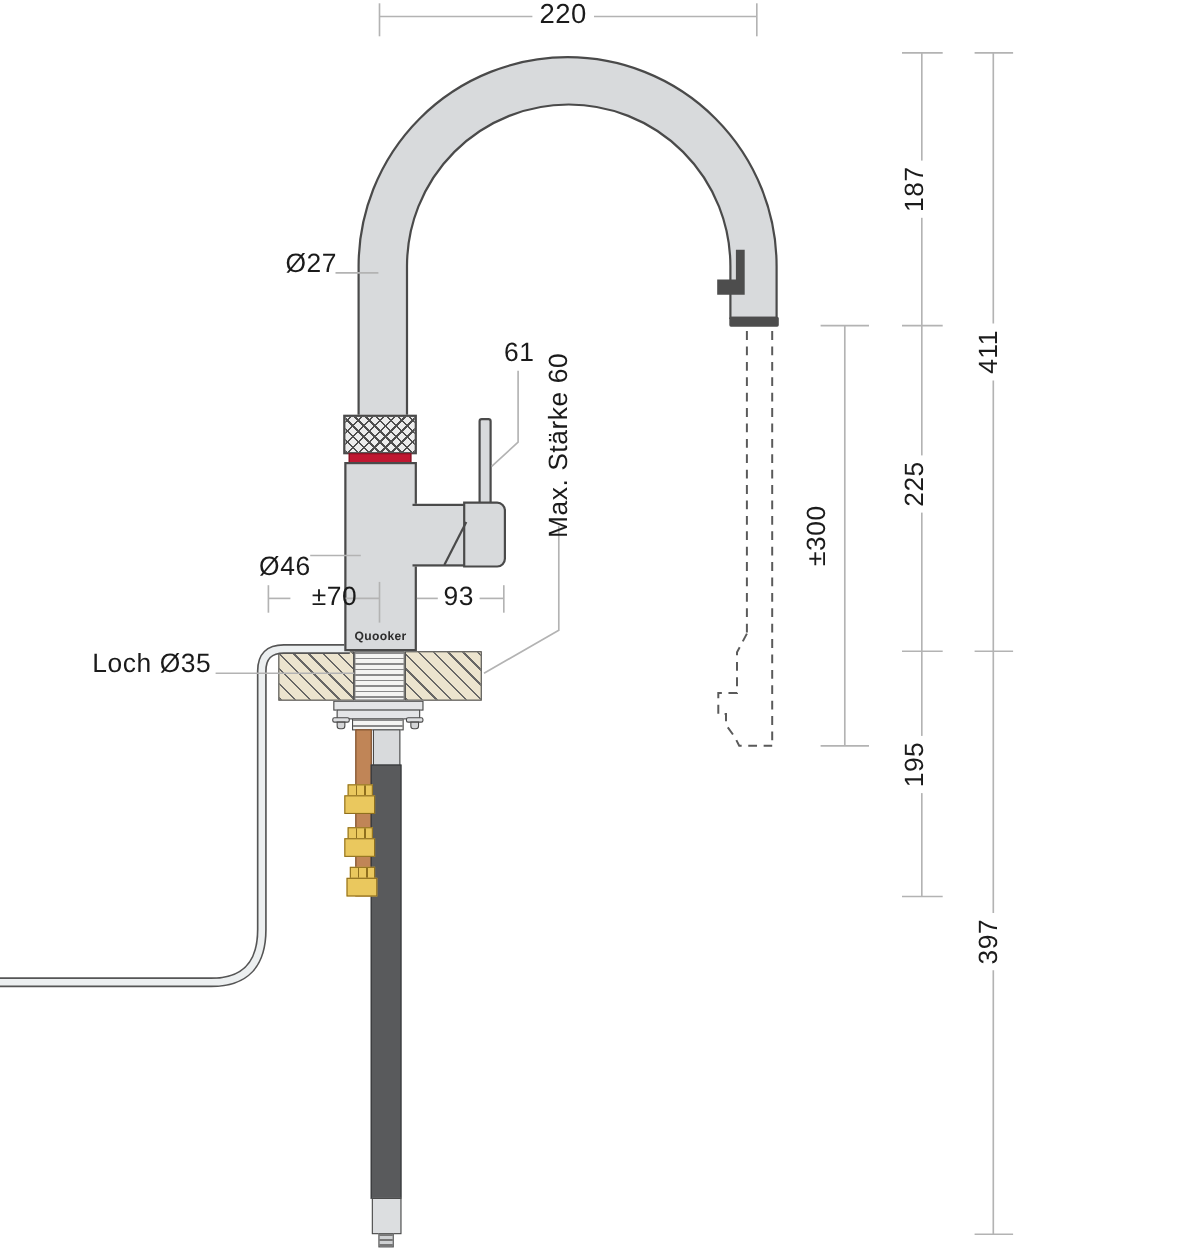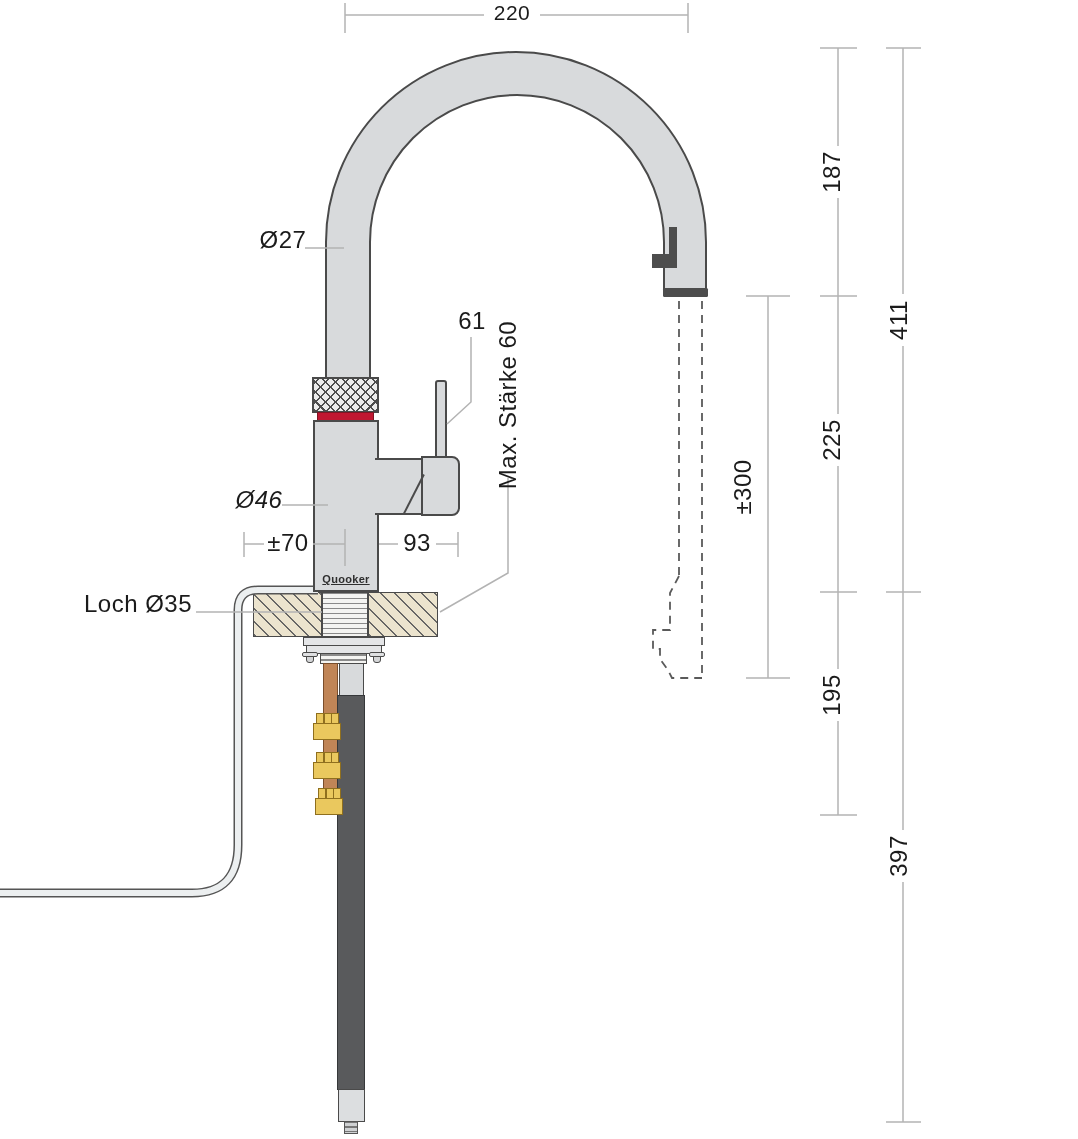--- a/index.html
+++ b/index.html
@@ -75,21 +75,21 @@
   </svg>
 
   <div class="abs metal" style="left:435px;top:380px;width:12px;height:80px;border-radius:3px 3px 0 0;"></div>
   <div class="abs knurl" style="left:312px;top:377px;width:67px;height:36px;"></div>
   <div class="abs redring" style="left:317px;top:412px;width:57px;height:9px;"></div>
   <div class="abs metal" style="left:313px;top:420px;width:66px;height:172px;"></div>
   <div class="abs" style="left:375px;top:458px;width:48px;height:57px;background:#d8dadc;
               border-top:2px solid #4a4a4a;border-bottom:2px solid #4a4a4a;"></div>
   <div class="abs metal" style="left:421px;top:456px;width:39px;height:60px;border-radius:0 8px 8px 0;"></div>
   <div class="abs seam" style="left:423px;top:474px;height:44px;"></div>
-  <div class="logo" style="left:313px;top:573px;width:66px;text-decoration:underline;">Quooker</div>
+  <div class="logo" style="left:313px;top:573px;width:66px;">Quooker</div>
 
   <div class="abs washer" style="left:303px;top:637px;width:82px;height:9px;"></div>
   <div class="abs washer" style="left:306px;top:645px;width:76px;height:9px;"></div>
   <div class="abs thread" style="left:320px;top:653px;width:47px;height:11px;"></div>
   <div class="abs screwcap" style="left:302px;top:652px;width:16px;height:5px;"></div>
   <div class="abs screwstem" style="left:306px;top:656px;width:8px;height:7px;"></div>
   <div class="abs screwcap" style="left:369px;top:652px;width:16px;height:5px;"></div>
   <div class="abs screwstem" style="left:373px;top:656px;width:8px;height:7px;"></div>
 
   <div class="abs copper" style="left:323px;top:663px;width:15px;height:152px;"></div>
@@ -160,26 +160,26 @@
       <g>
         <line x1="305" y1="248" x2="344" y2="248"></line>
         <line x1="282" y1="505" x2="328" y2="505"></line>
         <line x1="196" y1="612" x2="322" y2="612"></line>
         <polyline points="471,337 471,402 447,424"></polyline>
         <polyline points="508,478 508,573 440,612"></polyline>
       </g>
     </g>
   </svg>
 
-  <div class="lbl" style="left:512px;top:13px;font-size:21px;text-align:right;">220</div>
+  <div class="lbl" style="left:512px;top:13px;font-size:25px;text-align:right;">220</div>
   <div class="lbl" style="left:283px;top:240px;">Ø27</div>
   <div class="lbl" style="left:472px;top:321px;">61</div>
   <div class="lbl rot" style="left:508px;top:405px;">Max. Stärke 60</div>
-  <div class="lbl" style="left:259px;top:500px;font-style:italic;">Ø46</div>
-  <div class="lbl" style="left:288px;top:543px;">±70</div>
+  <div class="lbl" style="left:259px;top:516px;">Ø46</div>
+  <div class="lbl" style="left:304px;top:543px;">±70</div>
   <div class="lbl" style="left:417px;top:543px;">93</div>
   <div class="lbl" style="left:138px;top:604px;">Loch Ø35</div>
   <div class="lbl rot" style="left:743px;top:487px;">±300</div>
   <div class="lbl rot" style="left:832px;top:172px;">187</div>
   <div class="lbl rot" style="left:832px;top:440px;">225</div>
   <div class="lbl rot" style="left:832px;top:695px;">195</div>
   <div class="lbl rot" style="left:899px;top:320px;">411</div>
   <div class="lbl rot" style="left:899px;top:856px;">397</div>
 
 </div>

